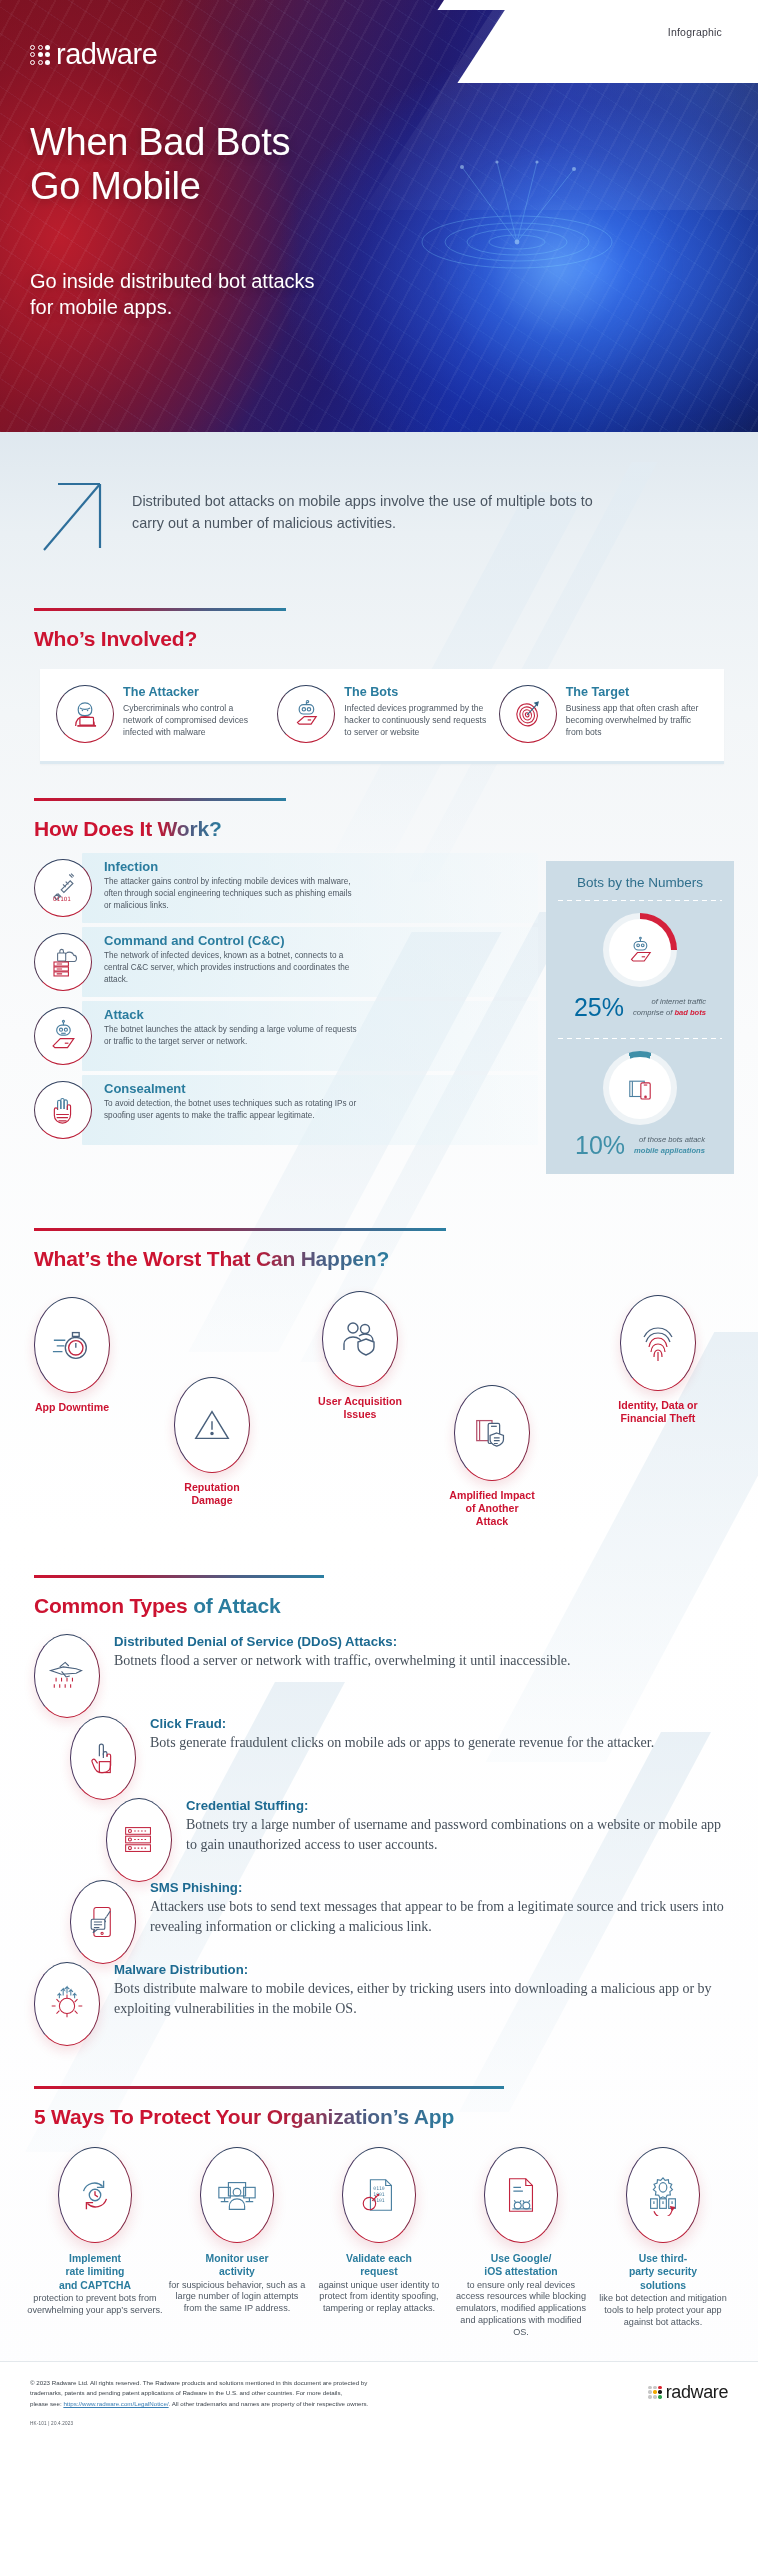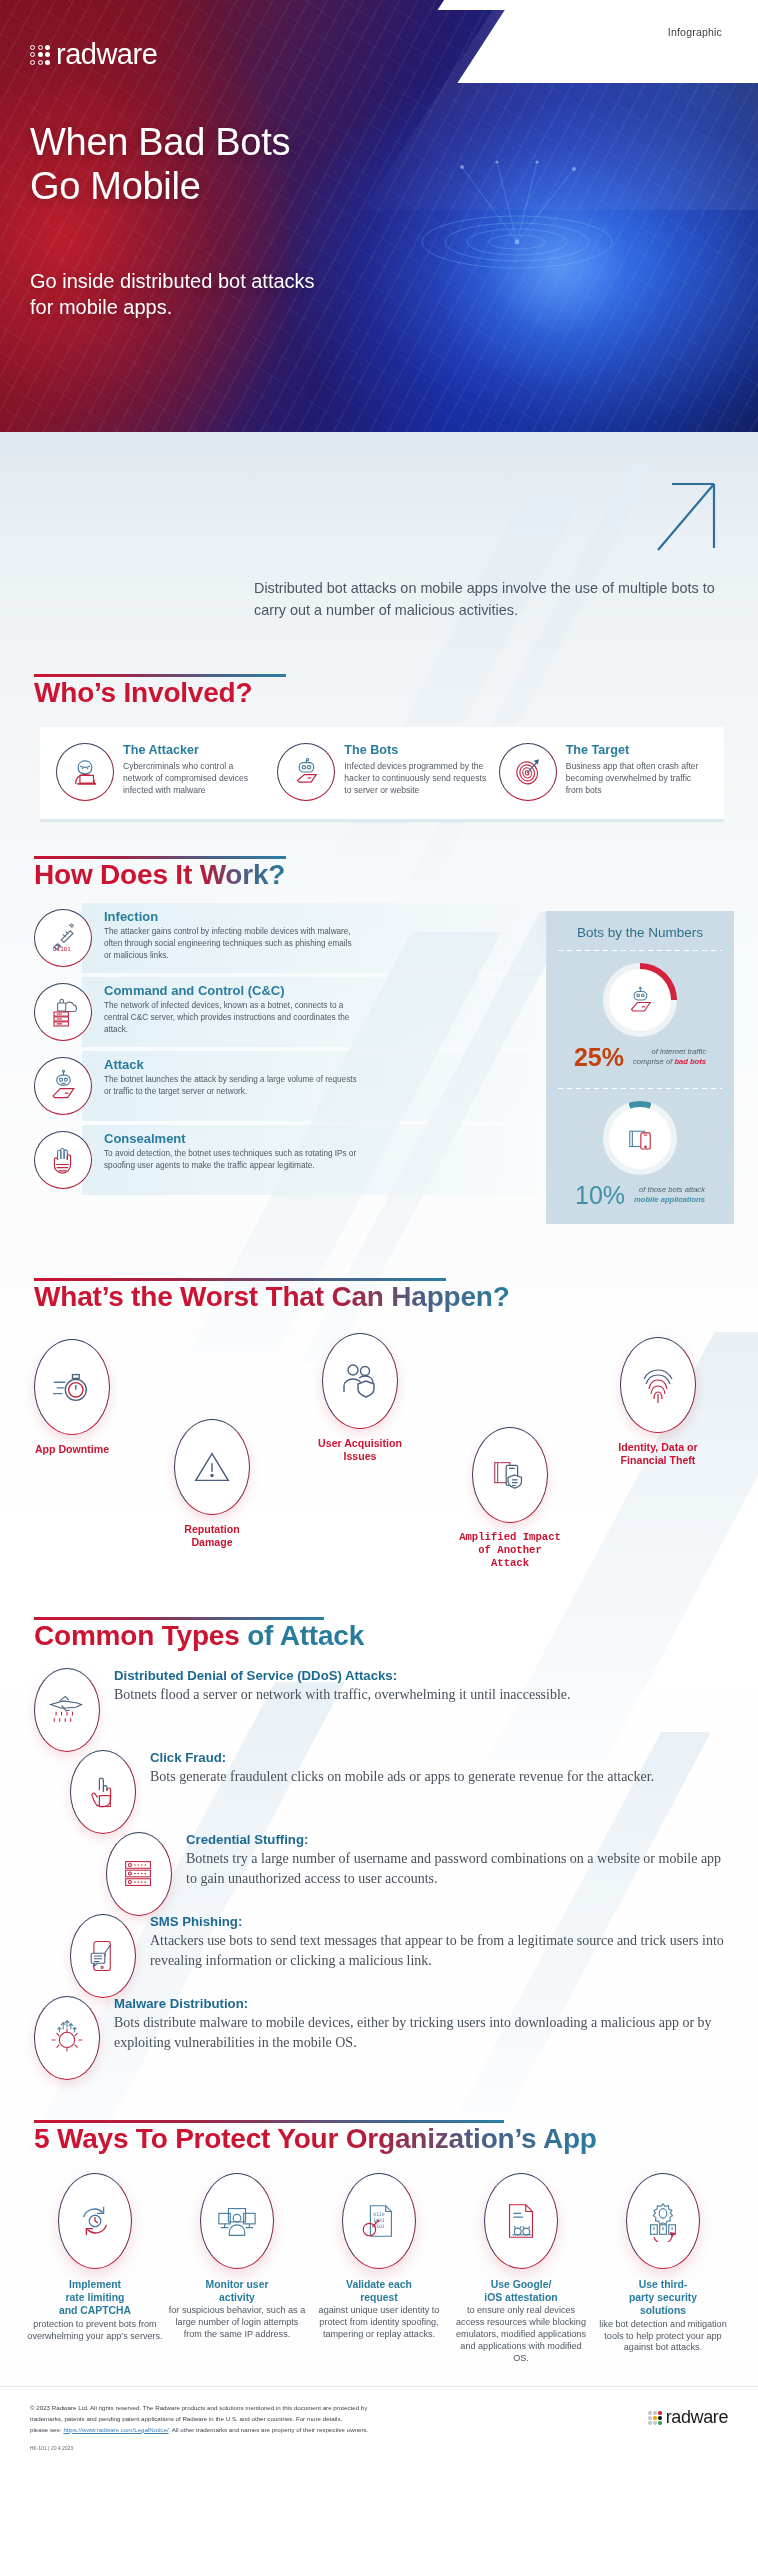--- a/index.html
+++ b/index.html
@@ -85,28 +85,28 @@
     position:absolute; inset:0; overflow:hidden; pointer-events:none;
   }
   .page-chevrons span {
     position:absolute; background:linear-gradient(180deg, rgba(226,236,243,0.75), rgba(240,246,250,0.25));
     transform:skewX(-28deg);
   }
 
   .wrap { position:relative; z-index:2; }
 
   
-  .intro { display:flex; gap:22px; padding:38px 34px 26px 38px; align-items:flex-end;flex-direction:column; }
+  .intro { display:flex; gap:22px; padding:38px 34px 26px 38px; align-items:center; }
   .intro-arrow { flex:0 0 auto; margin-top:4px; }
   .intro-text { font-size:14.4px; line-height:1.52; color:#4b5662; max-width:470px; }
 
   
   .sec { padding:0 34px; margin-top:26px; }
   .rule { width:252px; height:3px; background:linear-gradient(90deg,#cc1331 0%, #a02545 35%, #4c5f86 70%, #2b7fa2 100%); }
-  .sec-title { margin-top:0; font-size:28px; font-weight:700; letter-spacing:-0.2px; }
+  .sec-title { margin-top:16px; font-size:21px; font-weight:700; letter-spacing:-0.2px; }
   .sec-title .r { color:#cc1331; }
   .sec-title .b { color:#2a7c9e; }
   .sec-title .g {
     background:linear-gradient(90deg,#cc1331 0%,#b01e3c 30%,#4d5d84 62%,#2a7c9e 100%);
     -webkit-background-clip:text; background-clip:text; color:transparent;
   }
 
   
   .who-card {
     margin:18px 34px 0 40px;
@@ -140,21 +140,21 @@
   .bots-panel {
     flex:0 0 188px; background:#ccdce6; padding:14px 12px 16px 12px; margin-top:2px;
   }
   .bots-panel h3 { color:#2f6f8c; font-size:13.5px; font-weight:400; text-align:center; margin-bottom:10px; }
   .dash { height:1px; background:repeating-linear-gradient(90deg,#ffffff 0 5px, transparent 5px 9px); margin:6px 0 12px; }
   .stat { text-align:center; }
   .donut { width:74px; height:74px; margin:0 auto 8px; border-radius:50%; position:relative; display:flex; align-items:center; justify-content:center; }
   .donut .hole { width:62px; height:62px; border-radius:50%; background:#ffffff; display:flex; align-items:center; justify-content:center; }
   .stat-row { display:flex; align-items:center; justify-content:center; gap:9px; }
   .stat-num { font-size:25px; font-weight:400; line-height:1; }
-  .stat-num.red { color:#c2410c;font-weight:bold; }
+  .stat-num.red { color:#0369a1; }
   .stat-num.blue { color:#3f8fa8; }
   .stat-cap { font-size:7.6px; line-height:1.32; font-style:italic; color:#51606b; text-align:right; }
   .stat-cap b { font-style:italic; }
   .stat-cap b.red { color:#d4213c; }
   .stat-cap b.blue { color:#3f8fa8; }
 
   
   .worst-grid { position:relative; height:270px; margin-top:16px; }
   .worst-item { position:absolute; width:128px; text-align:center; }
   .worst-label { margin-top:8px; font-size:10.6px; line-height:1.25; font-weight:700; color:#cc1331; }
@@ -539,21 +539,21 @@
             <path d="M6 33v-6c0-4 4-7 9-7s9 3 9 7v6"></path>
             <path d="M21 19c2-1.4 4-2 6-2 5 0 8 3 8 7"></path>
             <path d="M28 22l8 3v5c0 4-4 6.5-8 8-4-1.5-8-4-8-8v-5z" stroke="#49607c" fill="#fff"></path>
           </g>
         </svg>
       </div>
       <div class="worst-label" style="white-space:pre-line;">User Acquisition
 Issues</div>
     </div>
 
-    <div class="worst-item" style="left:446px; top:98px;font-family:Liberation Mono, monospace;">
+    <div class="worst-item" style="left:428px; top:98px;">
       <div class="oval">
         <svg width="42" height="42" viewBox="0 0 44 44">
           <g fill="none" stroke-width="1.3">
             <rect x="6" y="9" width="16" height="21" stroke="#b5516b"></rect>
             <path d="M9 9v21" stroke="#b5516b"></path>
             <rect x="18" y="12" width="12" height="21" rx="1.5" stroke="#49607c" fill="#fff"></rect>
             <path d="M21 15h6" stroke="#49607c"></path>
             <path d="M27 22l7 2.5v4.5c0 3.5-3.5 5.5-7 6.8-3.5-1.3-7-3.3-7-6.8v-4.5z" stroke="#49607c" fill="#fff"></path>
             <path d="M24 27h6M24 30h6M24 33h4" stroke="#49607c"></path>
           </g>

